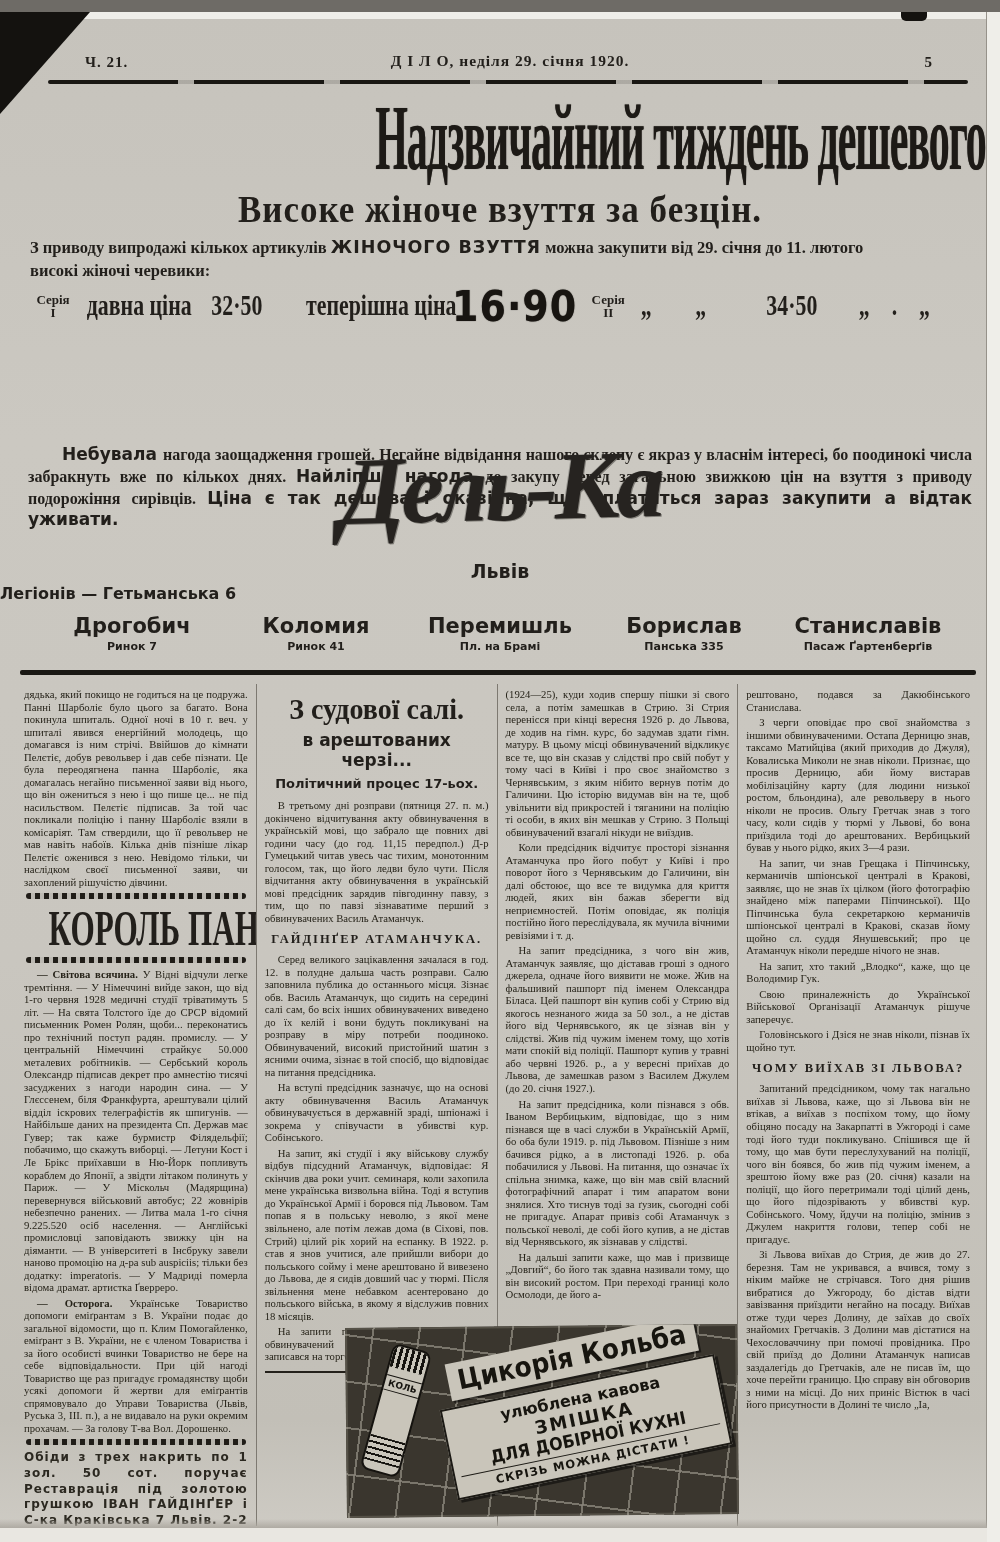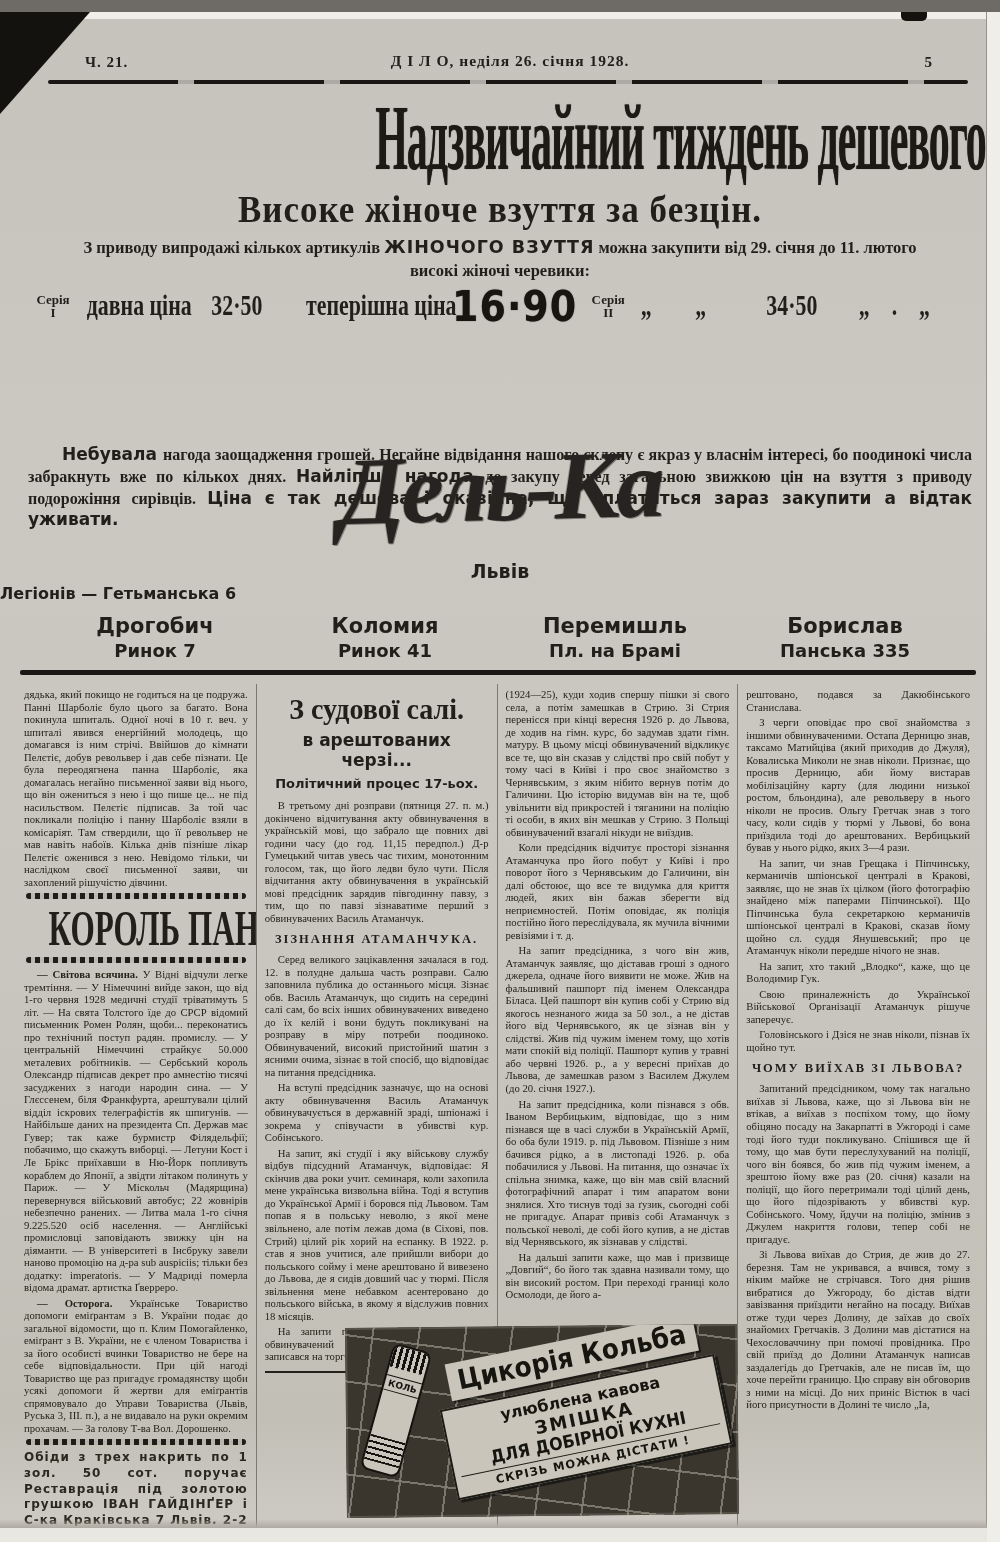--- a/index.html
+++ b/index.html
@@ -23,21 +23,21 @@
     background:repeating-linear-gradient(90deg,#191713 0 130px,rgba(25,23,19,.15) 130px 146px);border-radius:2px;}
 
   
   .headline-wrap{position:absolute;top:80px;left:0;width:1000px;height:100px;text-align:center;}
   .headline{display:inline-block;white-space:nowrap;font-weight:bold;font-size:84px;line-height:1.0;
     letter-spacing:-2px;transform:scale(.5,1.1);transform-origin:center top;color:#1d1a16;
     text-shadow:0 0 1px rgba(29,26,22,.8);}
   .subhead{position:absolute;top:178px;left:0;width:1000px;text-align:center;font-weight:bold;font-size:35px;
     transform:scaleY(1.08);letter-spacing:1px;}
 
-  .intro{position:absolute;top:224px;left:30px;right:30px;text-align:center;font-size:16.5px;font-weight:bold;line-height:1.35;}
+  .intro{position:absolute;top:224px;left:30px;right:30px;text-align:left;font-size:16.5px;font-weight:bold;line-height:1.35;}
   .intro .shout{font-family:"DejaVu Sans","Liberation Sans",sans-serif;font-size:17.5px;letter-spacing:1px;}
 
   
   .prices{position:absolute;top:272px;left:22px;right:22px;height:138px;display:flex;}
   .ptab{flex:1;display:flex;flex-direction:row;justify-content:space-between;}
   .prow{display:flex;align-items:center;height:44px;}
   .pser{width:62px;text-align:center;font-weight:bold;font-size:13px;line-height:1.0;}
   .pser .pnum{display:block;font-size:13px;}
   .tall{display:inline-block;font-weight:bold;font-size:23px;transform:scale(.95,1.3);transform-origin:center center;white-space:pre;text-align:center;}
   .pa{width:126px;}.pb{width:92px;}.pc{width:150px;}.pd{flex:1;text-align:right;}
@@ -54,21 +54,21 @@
   .logo{position:absolute;top:428px;left:0;width:1000px;text-align:center;font-style:italic;font-weight:bold;
     font-size:96px;line-height:1.0;letter-spacing:-3px;transform:rotate(-1.5deg);color:#262320;
     text-shadow:1px 1px 0 rgba(38,35,32,.45), -1px 0 0 rgba(38,35,32,.3);}
   .city-main{position:absolute;top:548px;left:0;width:1000px;text-align:center;
     font-family:"DejaVu Sans","Liberation Sans",sans-serif;font-weight:bold;font-size:19px;}
   .addr-main{position:absolute;top:572px;left:0;width:1000px;text-align:left;
     font-family:"DejaVu Sans","Liberation Sans",sans-serif;font-weight:bold;font-size:16px;}
   .branches{position:absolute;top:602px;left:40px;right:40px;display:flex;}
   .branch{flex:1;text-align:center;font-family:"DejaVu Sans","Liberation Sans",sans-serif;font-weight:bold;}
   .branch .bname{font-size:21px;transform:scaleY(1.05);display:block;}
-  .branch .baddr{font-size:18px;display:block;margin-top:2px;}
+  .branch .baddr{font-size:11px;display:block;margin-top:2px;}
   .main-rule{position:absolute;top:658px;left:20px;right:24px;height:5px;background:#1a1814;border-radius:2px;}
 
   
   .cols{position:absolute;top:672px;left:16px;right:22px;bottom:16px;display:flex;overflow:hidden;}
   .col{flex:1;padding:4px 8px 0;overflow:hidden;border-left:1px solid #7d7971;}
   .col:first-child{border-left:none;}
   .bp{margin:0 0 3px;font-size:10.7px;line-height:1.17;text-align:justify;text-indent:13px;color:#262319;}
   .bp.ni{text-indent:0;}
   .bp .lead{font-weight:bold;}
   .diamond-div{height:6px;margin:5px 2px;background:repeating-linear-gradient(90deg,#201d18 0 5px,rgba(32,29,24,.08) 5px 9px);border-radius:3px;}
@@ -106,21 +106,21 @@
     background:repeating-linear-gradient(0deg,#15130f 0 2px,transparent 2px 6px);}
   .tube-label{position:absolute;top:30px;left:0;right:0;text-align:center;font-family:"DejaVu Sans",sans-serif;
     font-weight:bold;font-size:9px;color:#15130f;border-top:1.5px solid #15130f;border-bottom:1.5px solid #15130f;padding:2px 0;}
 </style>
 </head>
 <body>
 
 <div class="page">
   <div class="hdr">
     <span class="issue">Ч. 21.</span>
-    <span class="masthead">Д І Л О,  неділя 26. січня 1928.</span>
+    <span class="masthead">Д І Л О,  неділя 29. січня 1920.</span>
     <span class="pageno">5</span>
   </div>
   <div class="hdr-rule"></div>
 
   <div class="headline-wrap">
     <div class="headline">Надзвичайний тиждень дешевого взуття!</div>
   </div>
   <div class="subhead">Високе жіноче взуття за безцін.</div>
 
   <div class="intro">
@@ -190,41 +190,45 @@
         <span class="bname">Коломия</span>
         <span class="baddr">Ринок 41</span>
       </div>
       <div class="branch">
         <span class="bname">Перемишль</span>
         <span class="baddr">Пл. на Брамі</span>
       </div>
       <div class="branch">
         <span class="bname">Борислав</span>
         <span class="baddr">Панська 335</span>
+      </div>
+      <div class="branch">
+        <span class="bname">Станиславів</span>
+        <span class="baddr">Пасаж Ґартенберґів</span>
       </div>
     </div>
   <div class="main-rule"></div>
 
   <div class="cols">
     <div class="col" id="col1">
         <p class="bp ni">дядька, який покищо не годиться на це подружа. Панні Шарболіє було цього за багато. Вона покинула шпиталь. Одної ночі в 10 г. веч. у шпиталі явився енергійний молодець, що домагався із ним стрічі. Ввійшов до кімнати Пелєтіє, добув револьвер і дав себе пізнати. Це була переодягнена панна Шарболіє, яка домагалась негайно письменної заяви від нього, що він ожениться з нею і що пише це... не під насильством. Пелєтіє підписав. За той час покликали поліцію і панну Шарболіє взяли в комісаріят. Там ствердили, що її револьвер не мав навіть набоїв. Кілька днів пізніше лікар Пелєтіє оженився з нею. Невідомо тільки, чи наслідком своєї письменної заяви, чи захоплений рішучістю дівчини.</p>
         <div class="diamond-div"></div>
         <div class="h-korol">КОРОЛЬ ПАНЧІХ</div>
         <div class="diamond-div"></div>
         <p class="bp"><span class="lead">— Світова всячина. </span>У Відні відчули легке тремтіння. — У Німеччині вийде закон, що від 1-го червня 1928 медичні студії тріватимуть 5 літ. — На свята Толстого їде до СРСР відомий письменник Ромен Ролян, щоби... переконатись про технічний поступ радян. промислу. — У центральній Німеччині страйкує 50.000 металевих робітників. — Сербський король Олександр підписав декрет про амнестію тисячі засуджених з нагоди народин сина. — У Глєссенем, біля Франкфурта, арештували цілий відділ іскрових телеграфістів як шпигунів. — Найбільше даних на президента Сп. Держав має Гувер; так каже бурмистр Філядельфії; побачимо, що скажуть виборці. — Летуни Кост і Ле Брікс приїхавши в Ню-Йорк попливуть кораблем до Японії, а звідти літаком полинуть у Париж. — У Міскольч (Мадярщина) перевернувся військовий автобус; 22 жовнірів небезпечно ранених. — Литва мала 1-го січня 9.225.520 осіб населення. — Англійські промисловці заповідають звижку цін на діяманти. — В університеті в Інсбруку завели наново промоцію на д-ра sub auspiciis; тільки без додатку: imperatoris. — У Мадриді померла відома драмат. артистка Ґверреро.</p>
         <p class="bp"><span class="lead">— Осторога. </span>Українське Товариство допомоги еміґрантам з В. України подає до загальної відомости, що п. Клим Помогайленко, еміґрант з В. України, не є членом Товариства і за його особисті вчинки Товариство не бере на себе відповідальности. При цій нагоді Товариство ще раз пригадує громадянству щоби усякі допомоги й жертви для еміґрантів спрямовувало до Управи Товариства (Львів, Руська 3, III. п.), а не видавало на руки окремим прохачам. — За голову Т-ва Вол. Дорошенко.</p>
         <div class="diamond-div"></div>
         <p class="c-adtext">Обіди з трех накрить по 1 зол. 50 сот. поручає Реставрація під золотою грушкою ІВАН ГАЙДІНҐЕР і С-ка Краківська 7 Львів.  2-2</p>
       </div>
     <div class="col" id="col2">
         <div class="h-sud">З судової салі.</div>
         <div class="h-cherzi">в арештованих черзі...</div>
         <div class="h-proces">Політичний процес 17-ьох.</div>
         <p class="bp">В третьому дні розправи (пятниця 27. п. м.) докінчено відчитування акту обвинувачення в українській мові, що забрало ще повних дві години часу (до год. 11,15 передпол.) Д-р Гумецький читав увесь час тихим, монотонним голосом, так, що його ледви було чути. Після відчитання акту обвинувачення в українській мові предсідник зарядив півгодинну павзу, з тим, що по павзі зізнаватиме перший з обвинувачених Василь Атаманчук.</p>
-        <div class="h-center">ЗІЗНАННЯ АТАМАНЧУКА.</div>
+        <div class="h-center">ГАЙДІНҐЕР АТАМАНЧУКА.</div>
         <p class="bp">Серед великого зацікавлення зачалася в год. 12. в полудне дальша часть розправи. Салю заповнила публика до останнього місця. Зізнає обв. Василь Атаманчук, що сидить на середині салі сам, бо всіх інших обвинувачених виведено до їх келій і вони будуть покликувані на розправу в міру потреби поодиноко. Обвинувачений, високий пристойний шатин з ясними очима, зізнає в той спосіб, що відповідає на питання предсідника.</p>
         <p class="bp">На вступі предсідник зазначує, що на основі акту обвинувачення Василь Атаманчук обвинувачується в державній зраді, шпіонажі і зокрема у співучасти в убивстві кур. Собінського.</p>
         <p class="bp">На запит, які студії і яку військову службу відбув підсудний Атаманчук, відповідає: Я скінчив два роки учит. семинаря, коли захопила мене українська визвольна війна. Тоді я вступив до Української Армії і боровся під Львовом. Там попав я в польську неволю, з якої мене звільнено, але потім лежав дома (в Сіхові, пов. Стрий) цілий рік хорий на еспанку. В 1922. р. став я знов учитися, але прийшли вибори до польського сойму і мене арештовано й вивезено до Львова, де я сидів довший час у тюрмі. Після звільнення мене небавком асентеровано до польського війська, в якому я відслужив повних 18 місяців.</p>
         <p class="bp">На запити про те, що робив дальше, обвинувачений оповідає, що по війську записався на торговельний курс у Стрию</p>
         <div class="hrule-sm"></div>
       </div>
     <div class="col" id="col3">
         <p class="bp ni">(1924—25), куди ходив спершу пішки зі свого села, а потім замешкав в Стрию. Зі Стрия перенісся при кінці вересня 1926 р. до Львова, де ходив на гімн. курс, бо задумав здати гімн. матуру. В цьому місці обвинувачений відкликує все те, що він сказав у слідстві про свій побут у тому часі в Київі і про своє знайомство з Чернявським, з яким нібито вернув потім до Галичини. Цю історію видумав він на те, щоб увільнити від прикростей і тяганини на поліцію ті особи, в яких він мешкав у Стрию. З Польщі обвинувачений взагалі нікуди не виїздив.</p>
         <p class="bp">Коли предсідник відчитує просторі зізнання Атаманчука про його побут у Київі і про поворот його з Чернявським до Галичини, він далі обстоює, що все те видумка для криття людей, яких він бажав зберегти від неприємностей. Потім оповідає, як поліція постійно його переслідувала, як мучила вічними ревізіями і т. д.</p>
         <p class="bp">На запит предсідника, з чого він жив, Атаманчук заявляє, що діставав гроші з одного джерела, одначе його виявити не може. Жив на фальшивий пашпорт під іменем Олександра Біласа. Цей пашпорт він купив собі у Стрию від якогось незнаного жида за 50 зол., а не дістав його від Чернявського, як це зізнав він у слідстві. Жив під чужим іменем тому, що хотів мати спокій від поліції. Пашпорт купив у травні або червні 1926. р., а у вересні приїхав до Львова, де замешкав разом з Василем Джулем (до 20. січня 1927.).</p>

